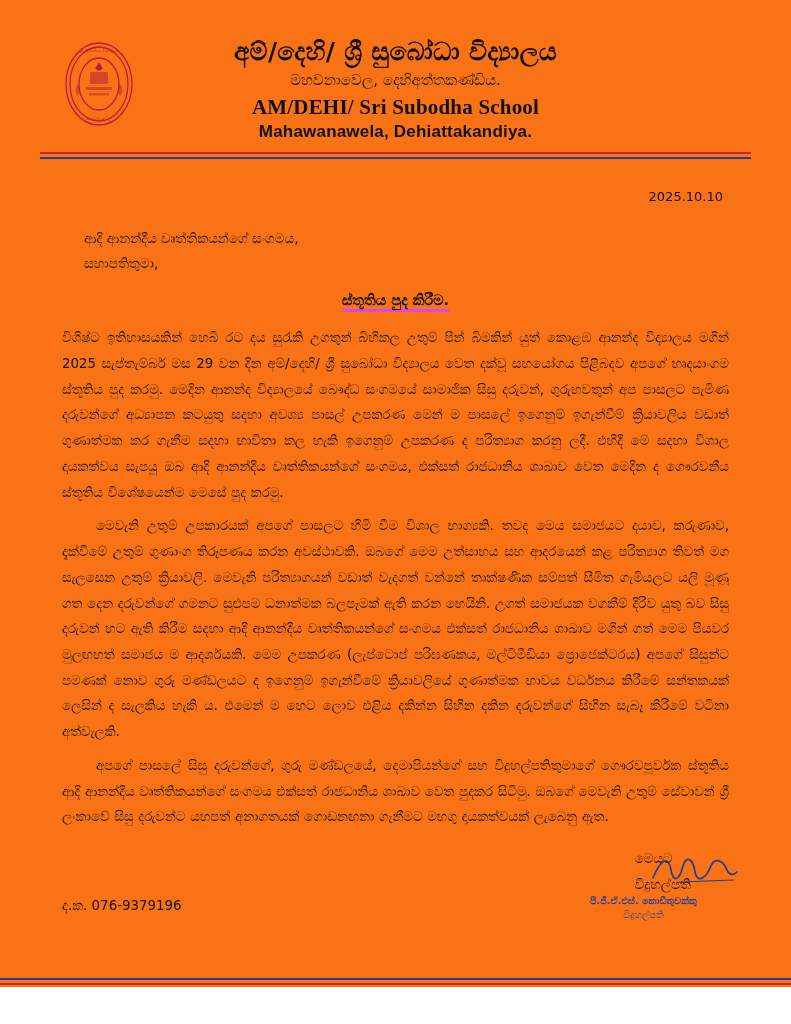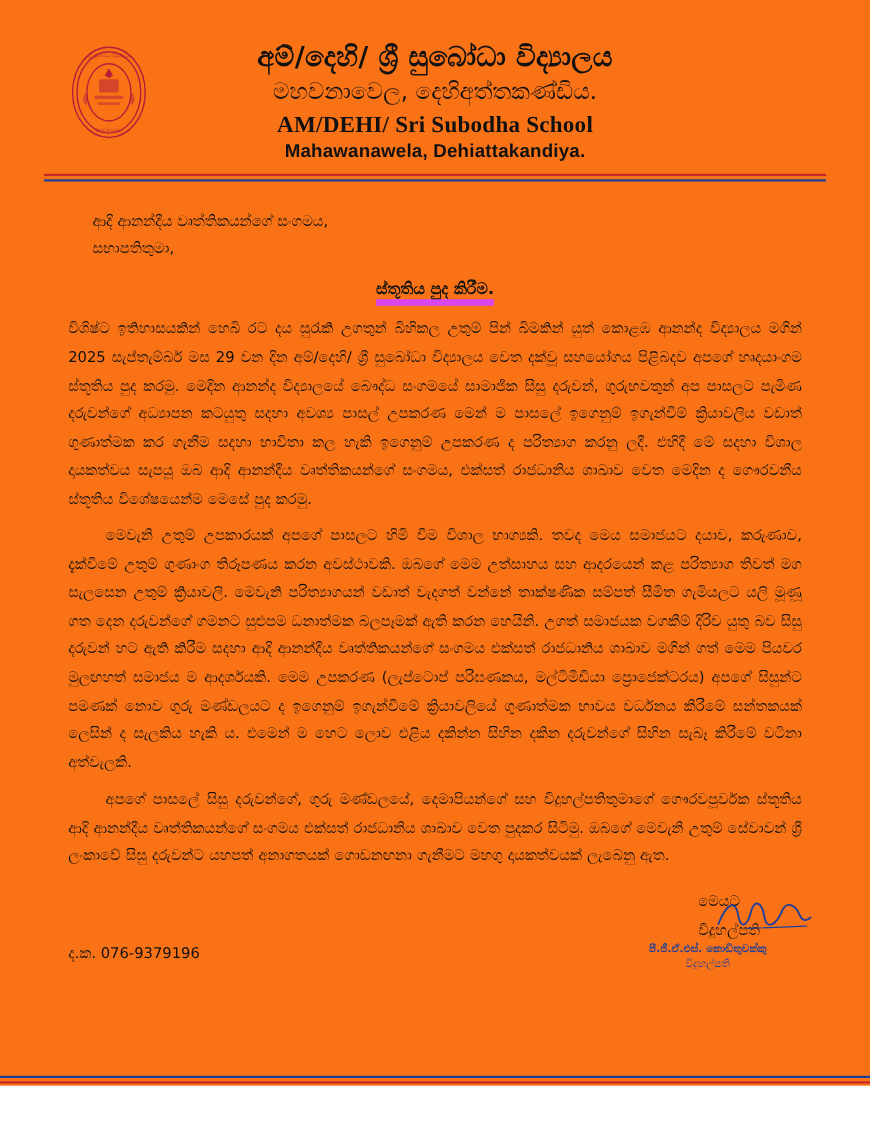--- a/index.html
+++ b/index.html
@@ -44,21 +44,21 @@
     font-family: "DejaVu Sans", sans-serif;
     font-size: 25px;
     font-weight: bold;
     color: #111;
     letter-spacing: 0.3px;
     line-height: 1.25;
     margin: 6px 0 0 0;
   }
   .school-sub-si {
     font-family: "DejaVu Sans", sans-serif;
-    font-size: 21px;
+    font-size: 15px;
     color: #111;
     margin: 4px 0 2px 0;
   }
   .school-title-en {
     font-family: Liberation Serif, serif;
     font-size: 21px;
     font-weight: bold;
     margin: 6px 0 0 0;
     letter-spacing: 0.2px;
   }
@@ -100,21 +100,21 @@
     margin-bottom: 16px;
     padding-left: 22px;
   }
   .subject {
     text-align: center;
     font-size: 14.5px;
     font-weight: bold;
     margin: 8px 0 16px 0;
   }
   .subject span {
-    border-bottom: 6px solid #d946ef;
+    border-bottom: 3px solid #d946ef;
     padding-bottom: 1px;
   }
   p.para {
     font-size: 13.4px;
     line-height: 1.92;
     text-align: justify;
     margin: 0 0 8px 0;
     text-indent: 34px;
     word-spacing: 0.4px;
   }
@@ -208,20 +208,21 @@
     <div class="school-sub-si">මහවනාවෙල, දෙහිඅත්තකණ්ඩිය.</div>
     <div class="school-title-en">AM/DEHI/ Sri Subodha School</div>
     <div class="school-sub-en">Mahawanawela, Dehiattakandiya.</div>
 
     <hr class="rule-red">
     <hr class="rule-blue">
   </div>
 
   <div class="content">
 
+    <div class="date-line">2025.10.10</div>
 
     <div class="addr">
       <div>ආදි ආනන්දීය වෘත්තිකයන්ගේ සංගමය,</div>
       <div>සභාපතිතුමා,</div>
     </div>
 
     <div class="subject">
       <span>ස්තූතිය පුද කිරීම.</span>
     </div>
 

